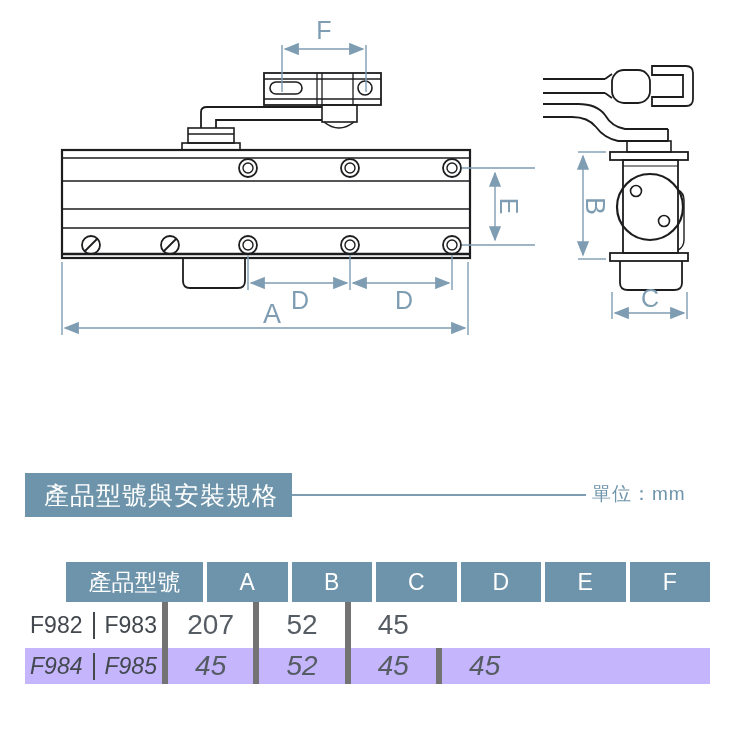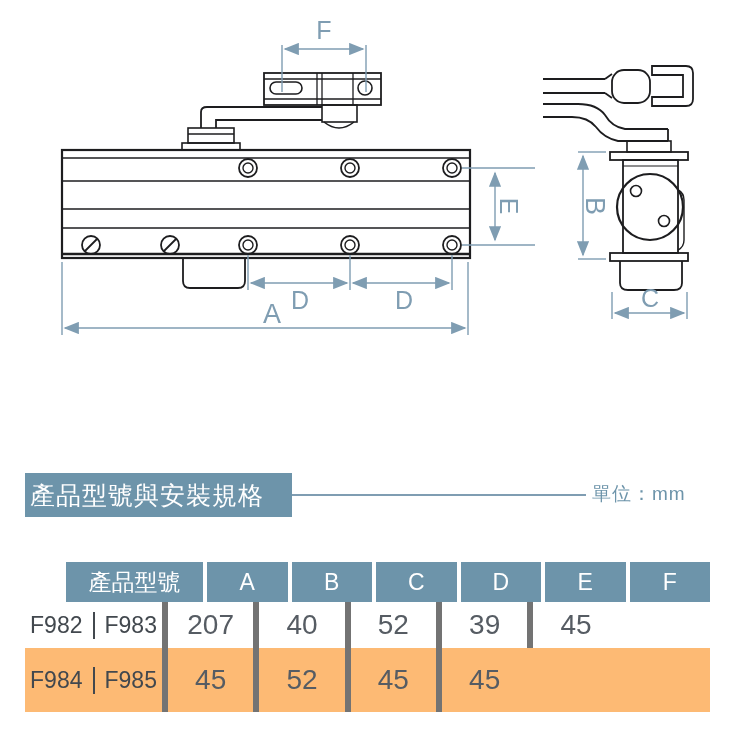--- a/index.html
+++ b/index.html
@@ -7,38 +7,38 @@
     position:relative;width:733px;height:733px;background:#ffffff;overflow:hidden;
     font-family:"Liberation Sans", sans-serif;
   }
   svg text{
     font-family:"Liberation Sans", sans-serif;
     fill:#7f9db2;
   }
   .section-bar{
     position:absolute;left:25px;top:473px;width:267px;height:44px;
     background:#6d94aa;color:#ffffff;font-size:25px;letter-spacing:1px;
-    display:flex;align-items:center;padding-left:5px;box-sizing:border-box;
+    display:flex;align-items:center;padding-left:19px;box-sizing:border-box;
   }
   .unit-line{
     position:absolute;left:292px;top:494px;width:294px;height:2px;background:#7f9db2;
   }
   .unit-text{
     position:absolute;left:592px;top:481px;font-size:19px;color:#6d94aa;letter-spacing:1px;
   }
   .spec-table{position:absolute;left:25px;top:562px;width:685px;}
   .t-head,.t-row{display:grid;grid-template-columns:137px repeat(6,1fr);}
   .t-head{height:40px;padding-left:41px;}
   .t-head .cell{
     background:#6d94aa;color:#ffffff;font-size:23px;
     display:flex;align-items:center;justify-content:center;
   }
   .t-head .cell + .cell{border-left:4px solid #ffffff;}
   .t-row{height:46px;background:#ffffff;}
-  .t-row.alt{height:64px;background:#fdba74;}
+  .t-row.alt{height:36px;background:#c4b5fd;font-style:italic;}
   .t-row .cell{
     display:flex;align-items:center;justify-content:center;
     font-size:28px;color:#565c63;
   }
   .t-row .cell + .cell{border-left:6px solid #737373;}
   .t-row .cell.model{font-size:23px;color:#42484e;}
   .model-divider{
     display:inline-block;width:2px;height:27px;background:#42484e;margin:0 10px;
   }
 </style>
@@ -221,23 +221,21 @@
       <div class="cell">F</div>
     </div>
 
     <div class="t-row">
       <div class="cell model">
         <span>F982</span>
         <span class="model-divider"></span>
         <span>F983</span>
       </div>
       <div class="cell">207</div>
-      <div class="cell">40</div>
       <div class="cell">52</div>
-      <div class="cell">39</div>
       <div class="cell">45</div>
     </div>
 
     <div class="t-row alt">
       <div class="cell model">
         <span>F984</span>
         <span class="model-divider"></span>
         <span>F985</span>
       </div>
       <div class="cell">45</div>

